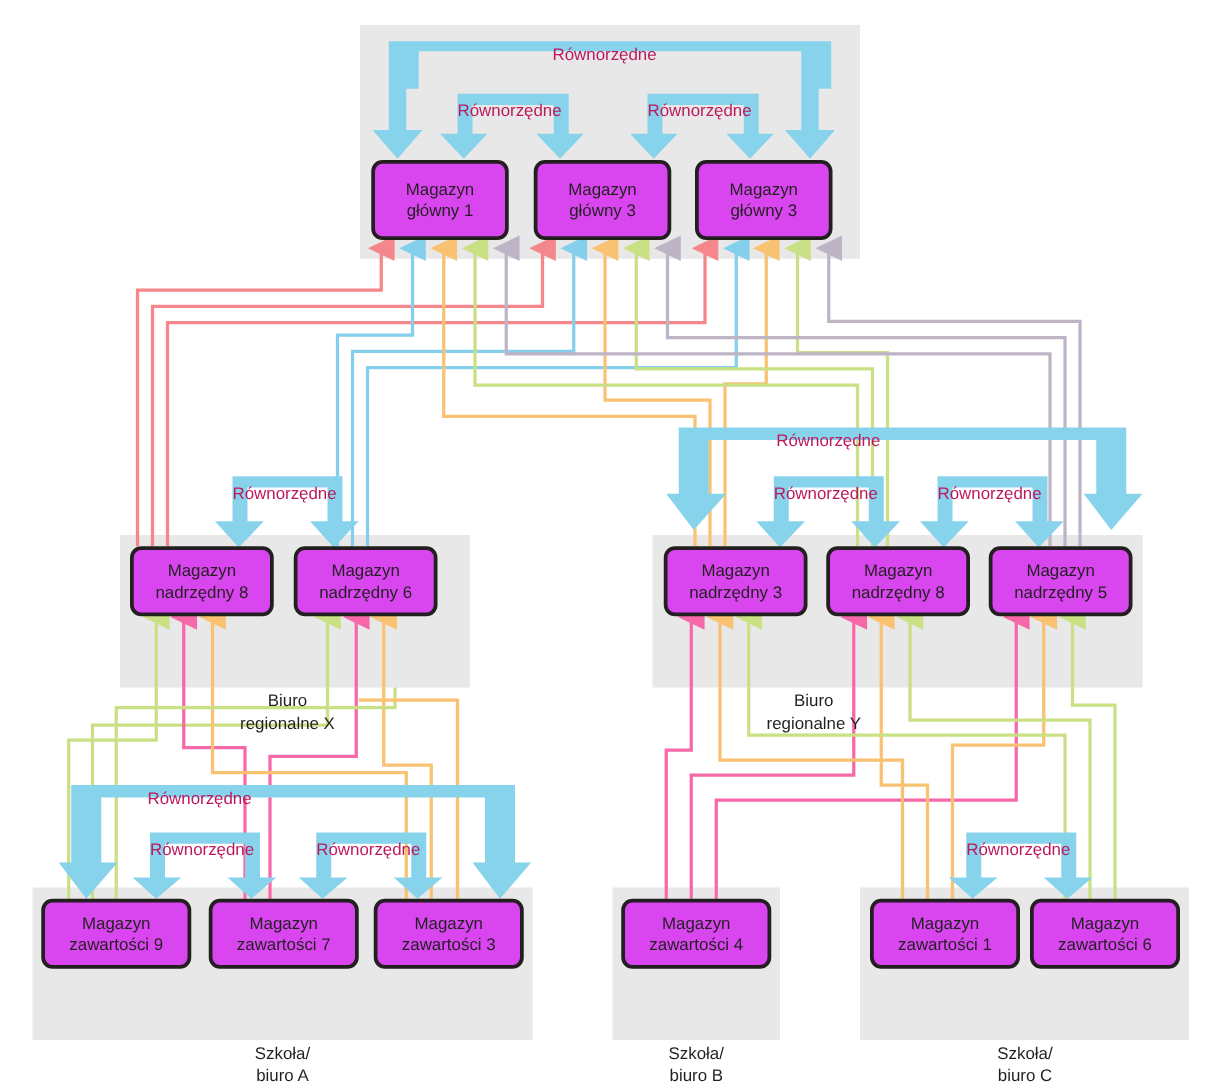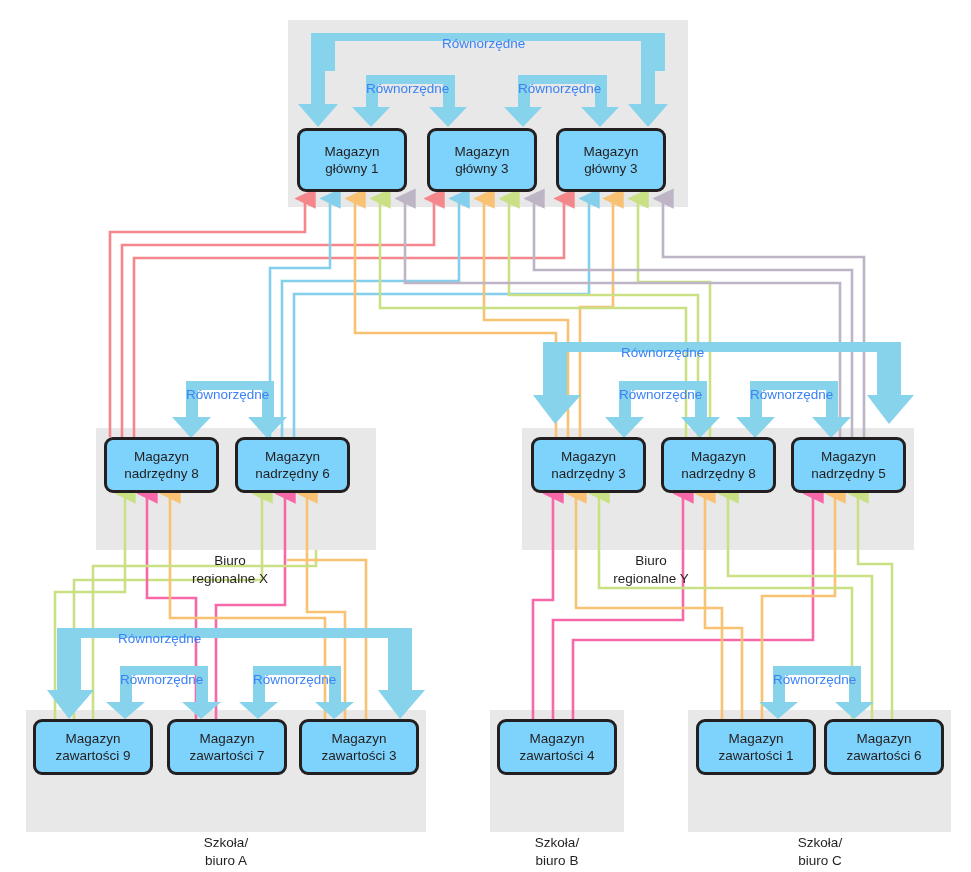--- a/index.html
+++ b/index.html
@@ -1,24 +1,24 @@
 <!DOCTYPE html>
 <html><head>
 <meta charset="utf-8">
 <style>
   html,body{margin:0;padding:0;background:#ffffff;}
   body{font-family:"Liberation Sans","DejaVu Sans",sans-serif;}
   #stage{position:relative;width:971px;height:872px;background:#ffffff;overflow:hidden;}
   #stage svg{position:absolute;left:0;top:0;width:971px;height:872px;}
-  .node{position:absolute;background:#7dd3fc;border:3px solid #231f20;border-radius:9px;
+  .node{position:absolute;background:#d946ef;border:3px solid #231f20;border-radius:9px;
         display:flex;align-items:center;justify-content:center;text-align:center;
         font-size:13.5px;line-height:1.28;color:#231f20;box-sizing:border-box;z-index:40;}
   .panel-label{position:absolute;text-align:center;font-size:13.5px;line-height:1.3;
         color:#231f20;z-index:35;margin-top:44px;}
-  .band-label{position:absolute;font-size:13.5px;color:#3b82f6;z-index:30;white-space:nowrap;}
+  .band-label{position:absolute;font-size:13.5px;color:#be185d;z-index:30;white-space:nowrap;}
 </style>
 </head>
 <body>
 
 <div id="stage">
 
   <svg viewBox="0 0 971 872" xmlns="http://www.w3.org/2000/svg">
     <defs>
 
       <marker id="ah-red" markerWidth="9" markerHeight="9" refX="3.2" refY="4.5" orient="auto">

